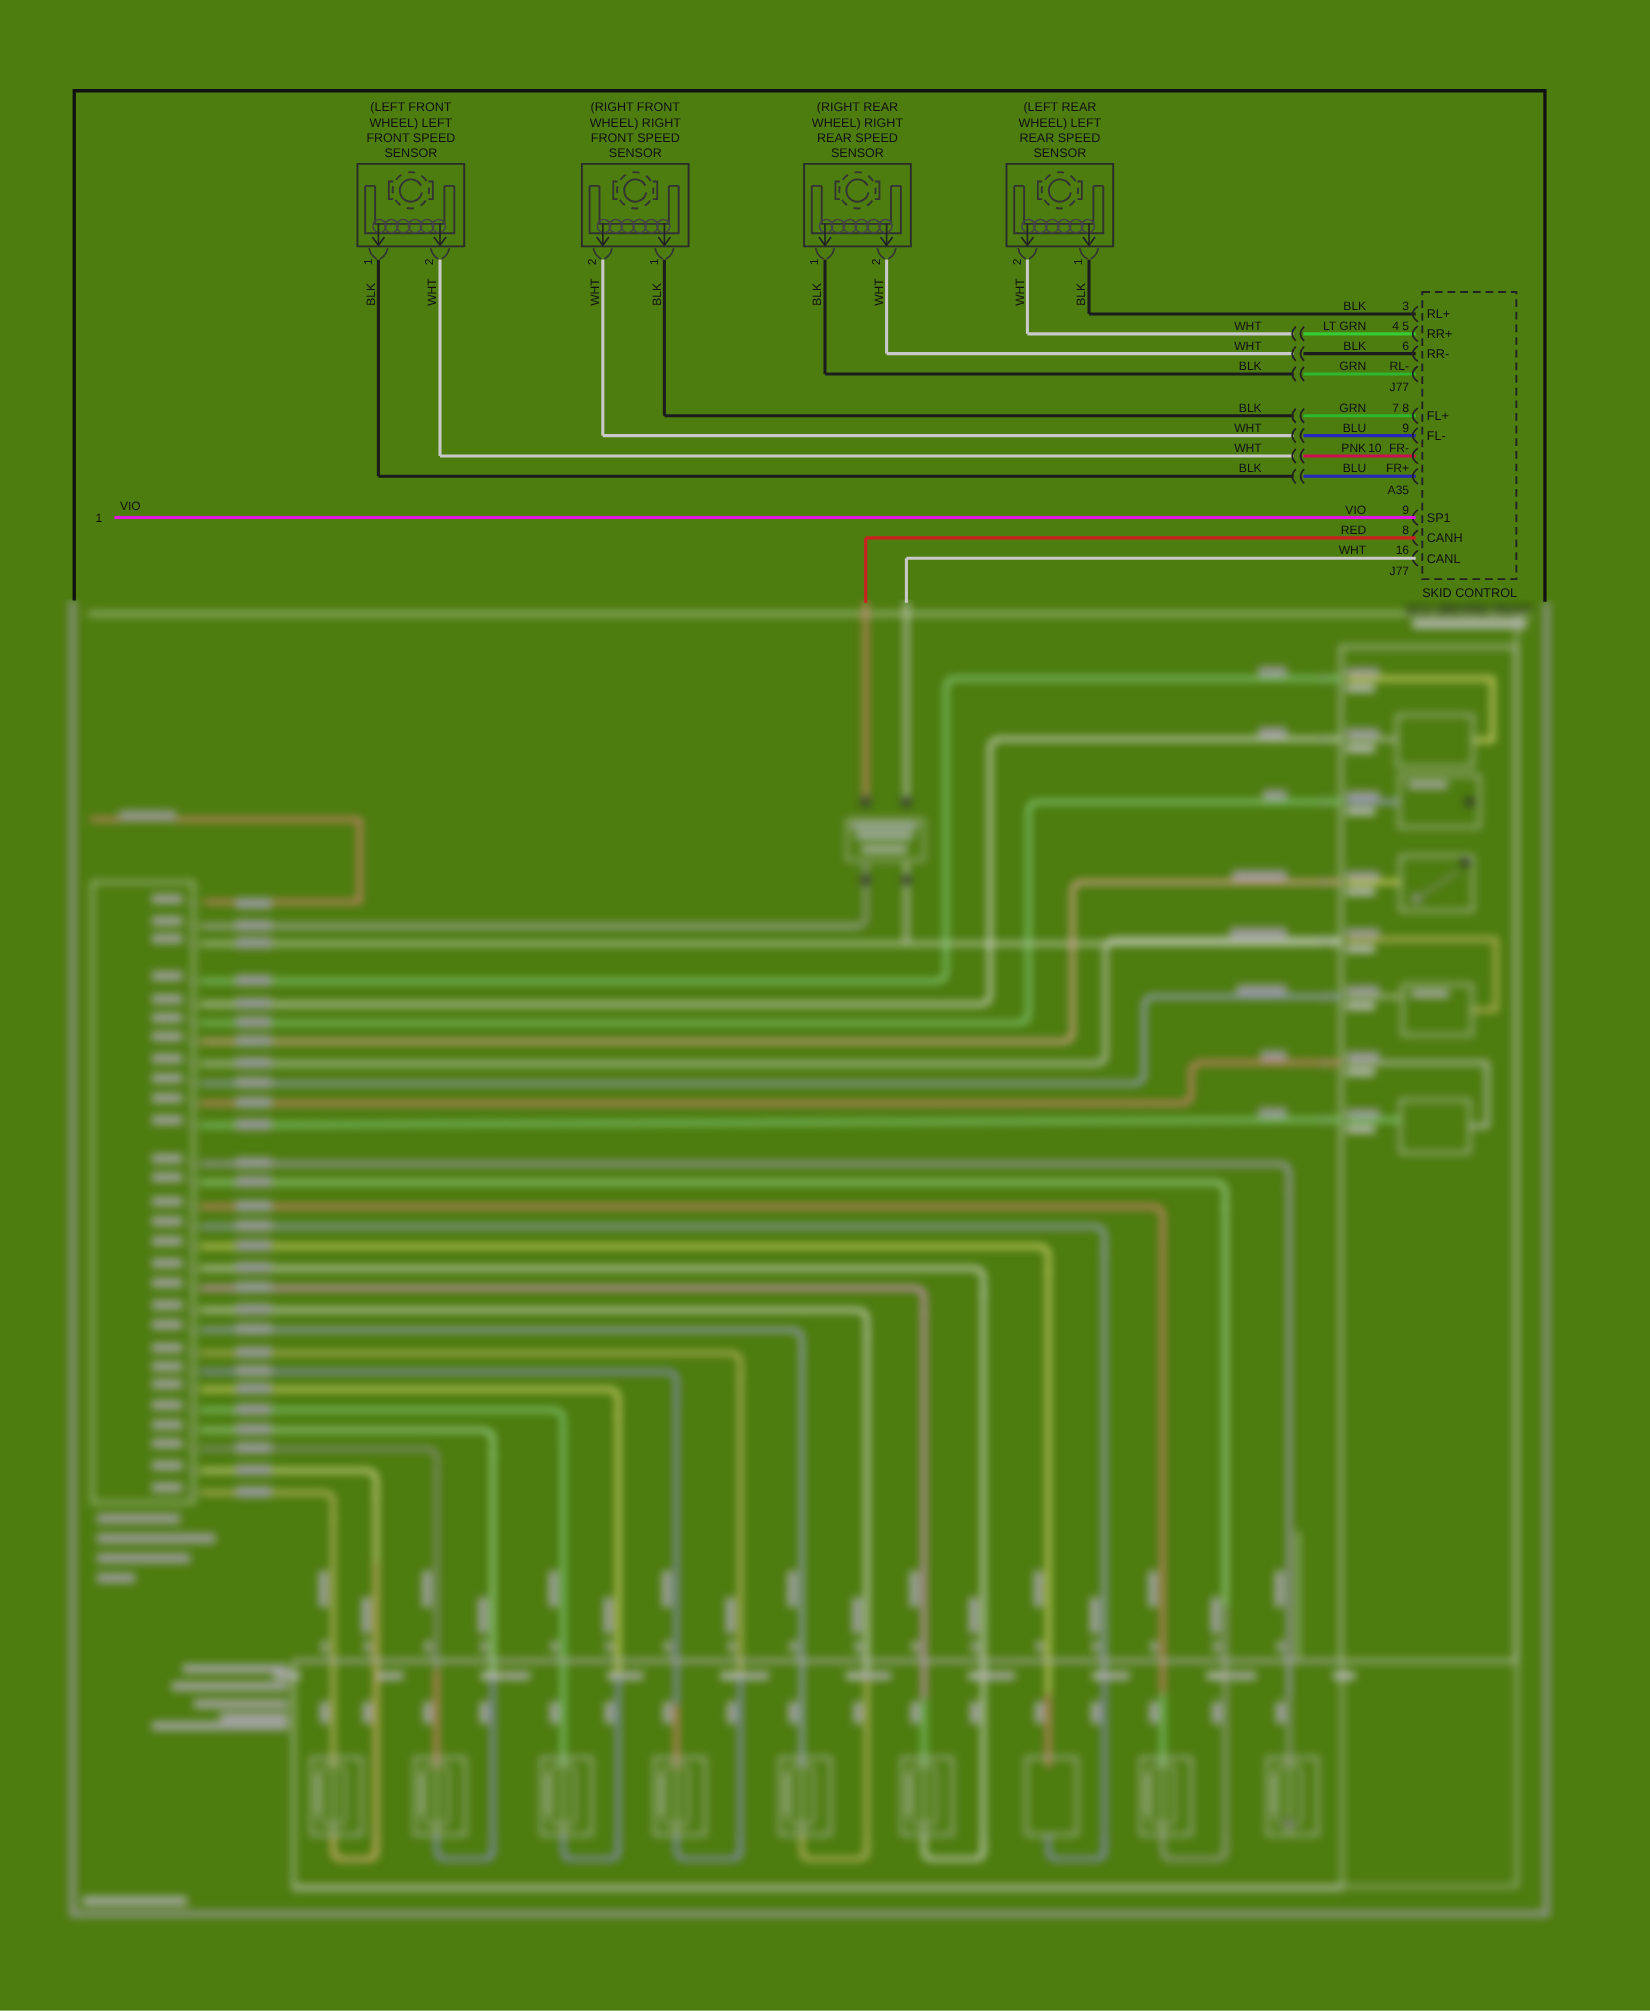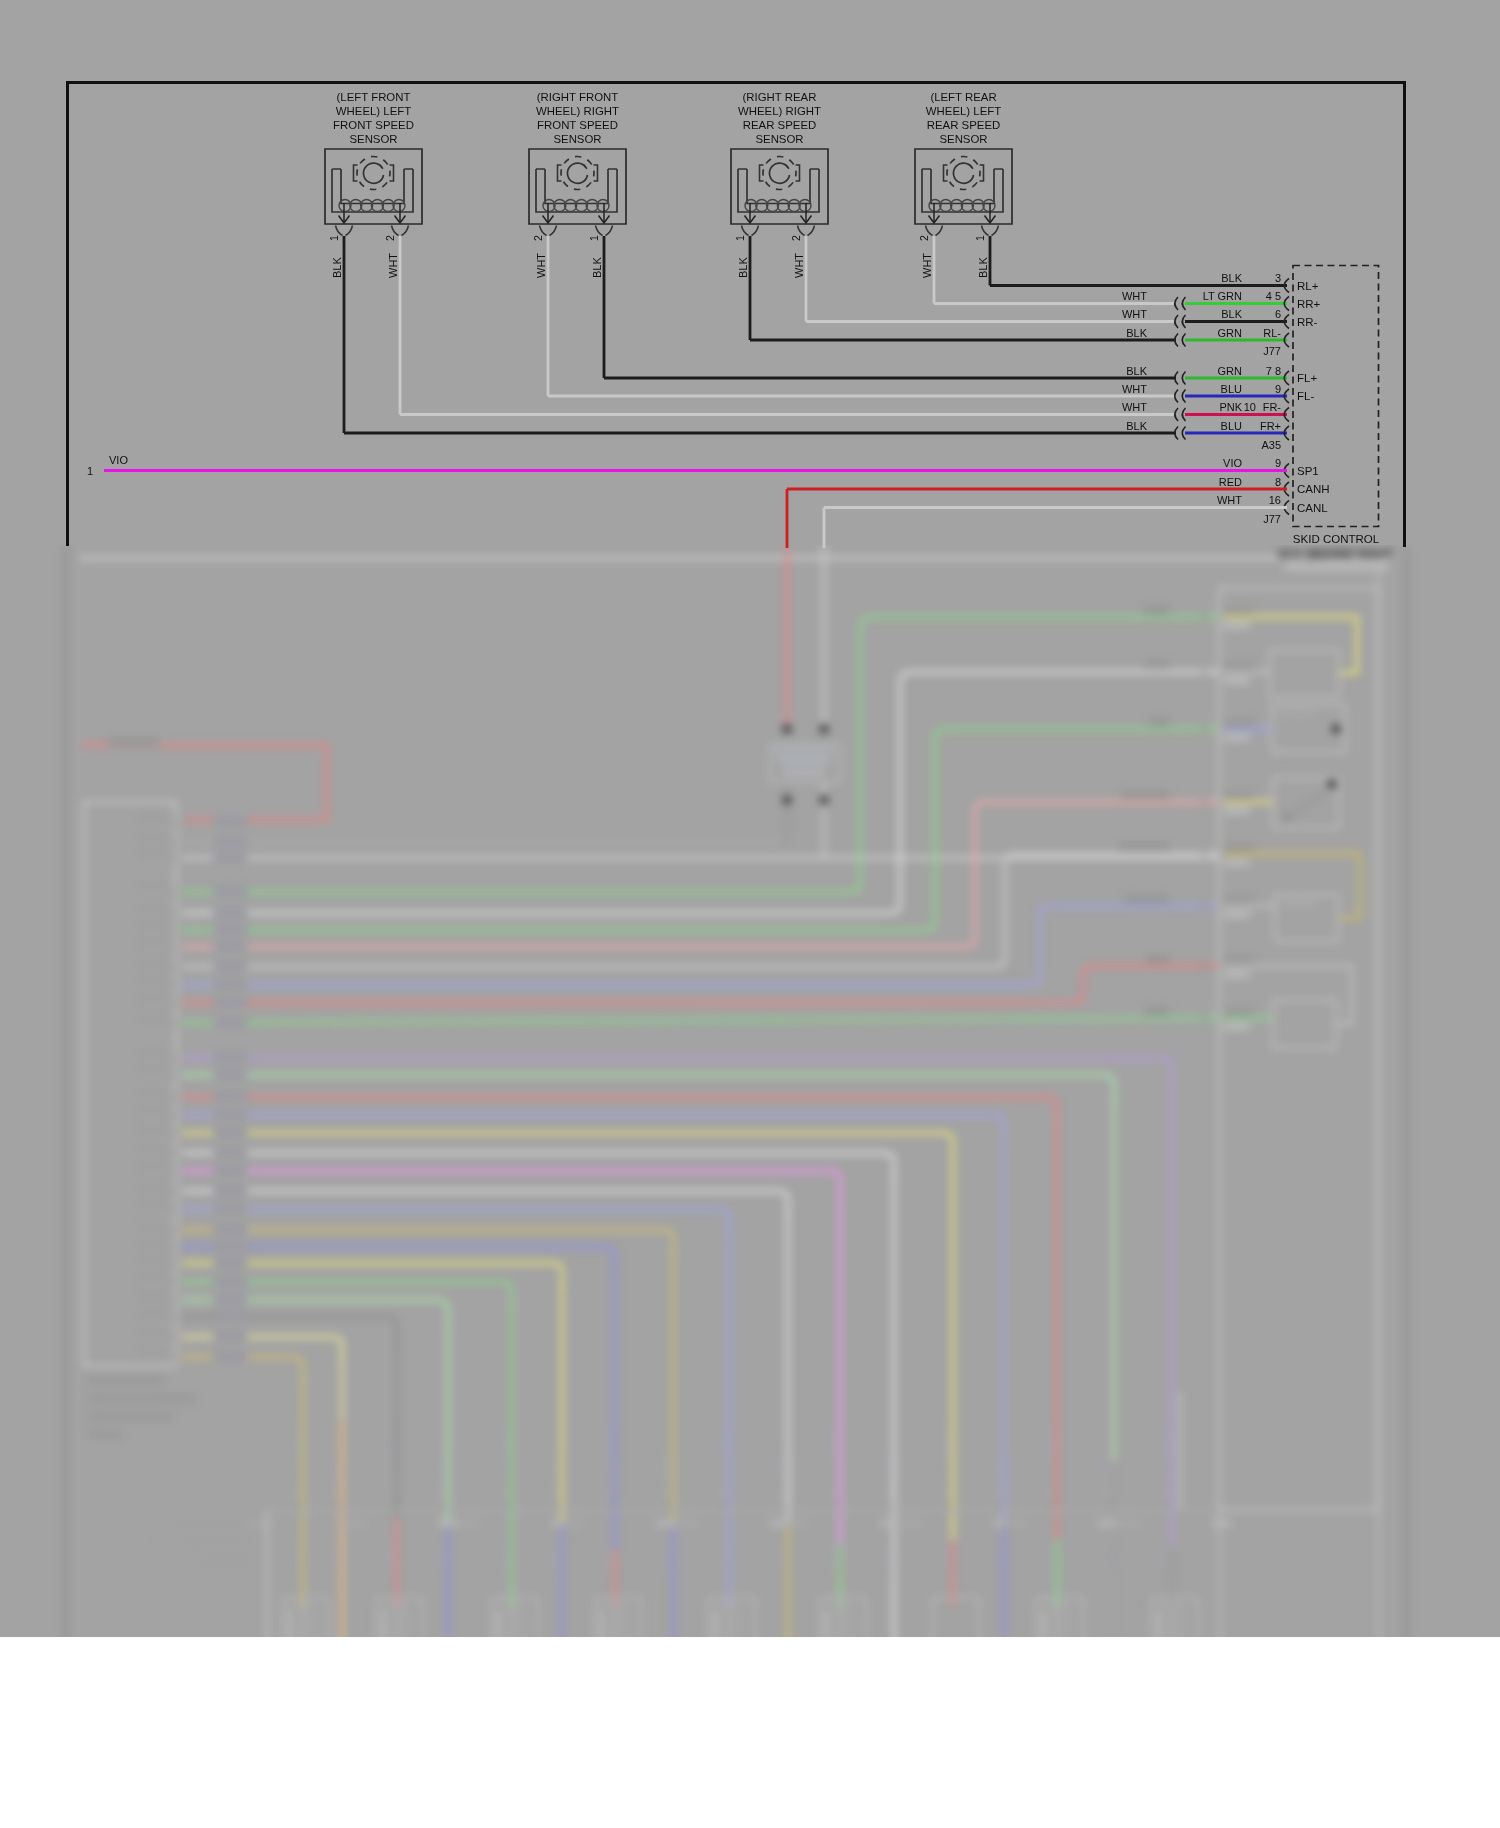--- a/index.html
+++ b/index.html
@@ -1,14 +1,14 @@
 <!DOCTYPE html>
 <html><head><meta charset="utf-8"><title>diagram</title><style>
 html,body{margin:0;padding:0;background:#fff;}
-#page{position:relative;width:1500px;height:1637px;background:#a3a3a3;overflow:hidden;font-family:"Liberation Sans",sans-serif;}
+#page{position:relative;width:1500px;height:1828px;background:#4d7c0f;overflow:hidden;font-family:"Liberation Sans",sans-serif;}
 #bw{position:absolute;left:0;top:545px;width:1500px;height:1231px;overflow:hidden;}
 #bw svg{filter:blur(4.0px);}
 #sh{position:absolute;left:0;top:0;}
 text{font-family:"Liberation Sans",sans-serif;}
 </style></head><body>
 <div id="page">
 <div id="bw"><svg width="1500" height="1231" viewBox="0 545 1500 1231">
 <path d="M66,545 L66,1740 L1406,1740 L1406,547" stroke="#959595" stroke-width="5.5" fill="none"></path>
 <path d="M80,558 L1392,558" stroke="#ececec" stroke-width="2.0" fill="none"></path>
 <path d="M1379,560 L1379,1715 L267,1715" stroke="#c6c6c6" stroke-width="2.0" fill="none"></path>

